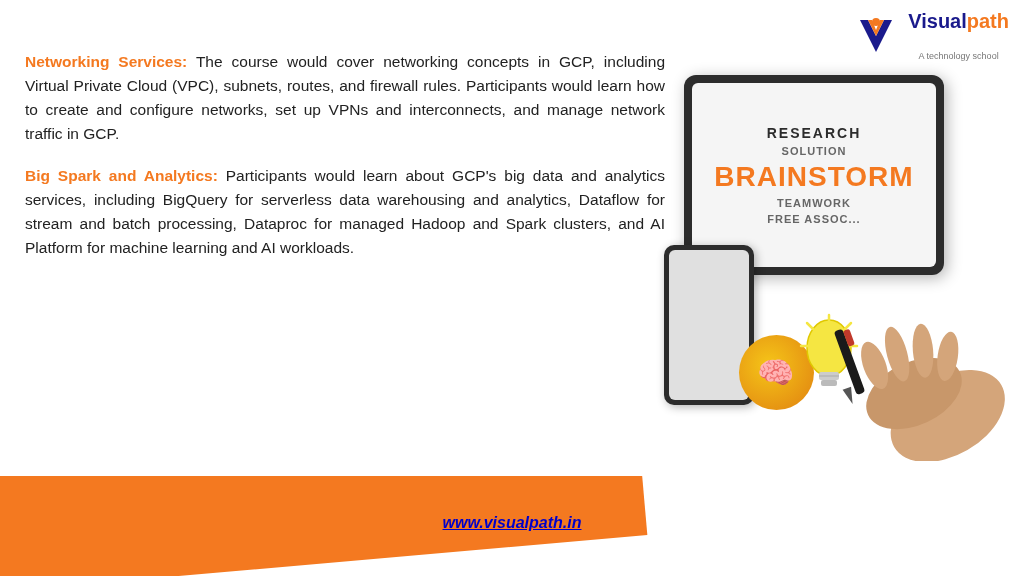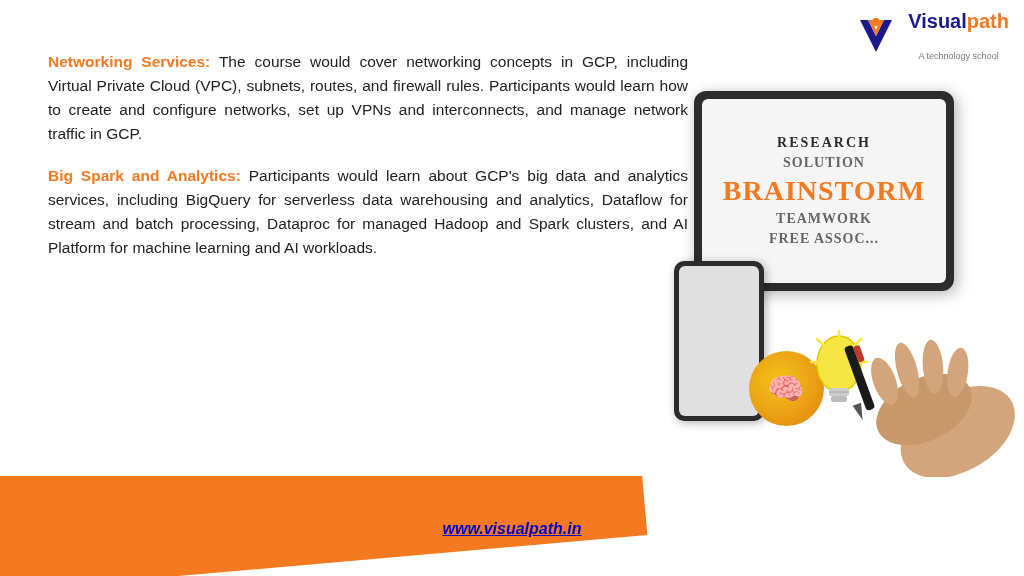--- a/index.html
+++ b/index.html
@@ -65,29 +65,28 @@
 
     .logo-name {
       display: flex;
       flex-direction: column;
       line-height: 1.1;
     }
 
     
     .right-image {
       position: absolute;
-      top: 16px;
+      top: 0;
       right: 0;
       width: 380px;
       height: 480px;
       z-index: 1;
       display: flex;
       align-items: center;
-      justify-content: center;
-      font-family: Liberation Serif, serif;
+      justify-content: flex-start;
     }
 
     .brainstorm-visual {
       position: relative;
       width: 360px;
       height: 420px;
       margin-top: 30px;
     }
 
     
@@ -125,21 +124,21 @@
     }
 
     .screen-text.orange {
       color: #f47920;
       font-size: 28px;
       font-weight: 900;
       letter-spacing: 1px;
     }
 
     .screen-text.small {
-      font-size: 14px;
+      font-size: 11px;
       color: #666;
       letter-spacing: 1px;
     }
 
     
     .device-phone {
       position: absolute;
       bottom: 60px;
       left: 20px;
       width: 90px;
@@ -157,21 +156,20 @@
       border-radius: 6px;
     }
 
     
     .content-area {
       position: absolute;
       top: 50px;
       left: 25px;
       width: 640px;
       z-index: 5;
-      margin-left: 23px;
     }
 
     .section {
       margin-bottom: 18px;
       text-align: justify;
       line-height: 1.55;
       font-size: 15.5px;
       color: #222;
     }
 
@@ -180,21 +178,21 @@
       color: #f47920;
     }
 
     .section-text {
       color: #222;
     }
 
     
     .bottom-link {
       position: absolute;
-      bottom: 38px;
+      bottom: 44px;
       left: 0;
       right: 0;
       text-align: center;
       z-index: 10;
     }
 
     .bottom-link a {
       color: #0000cc;
       text-decoration: underline;
       font-size: 16px;

